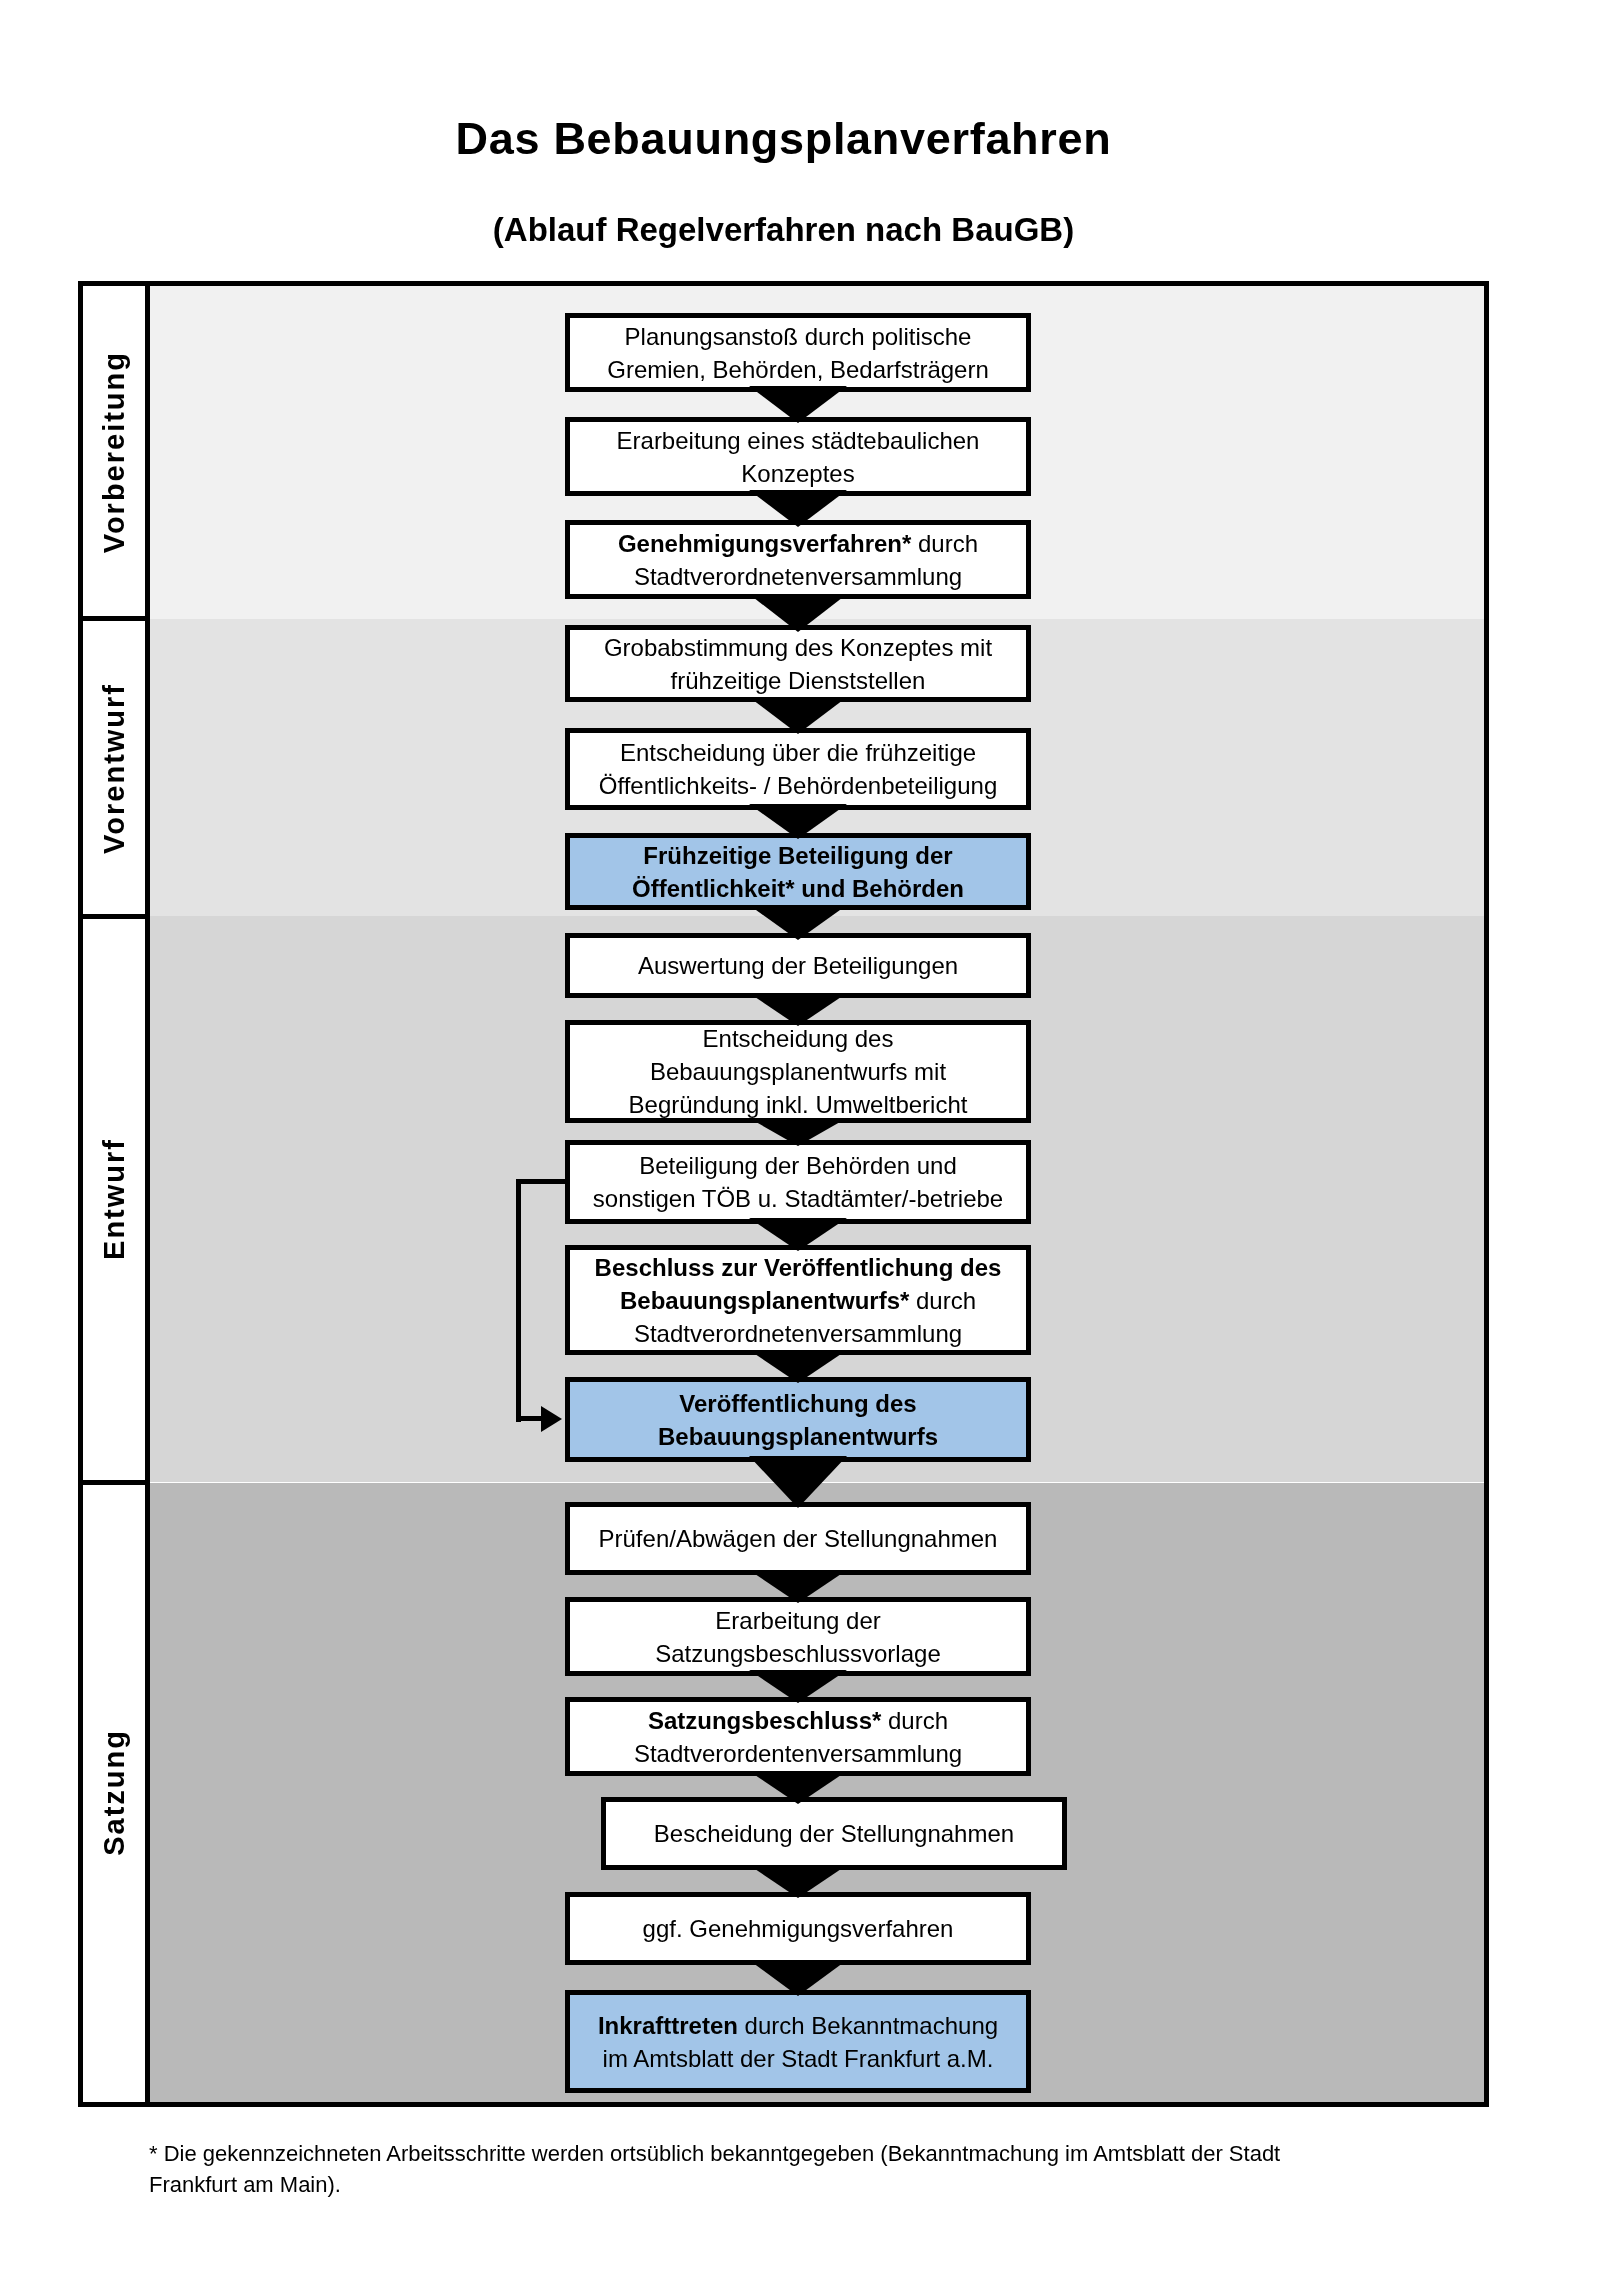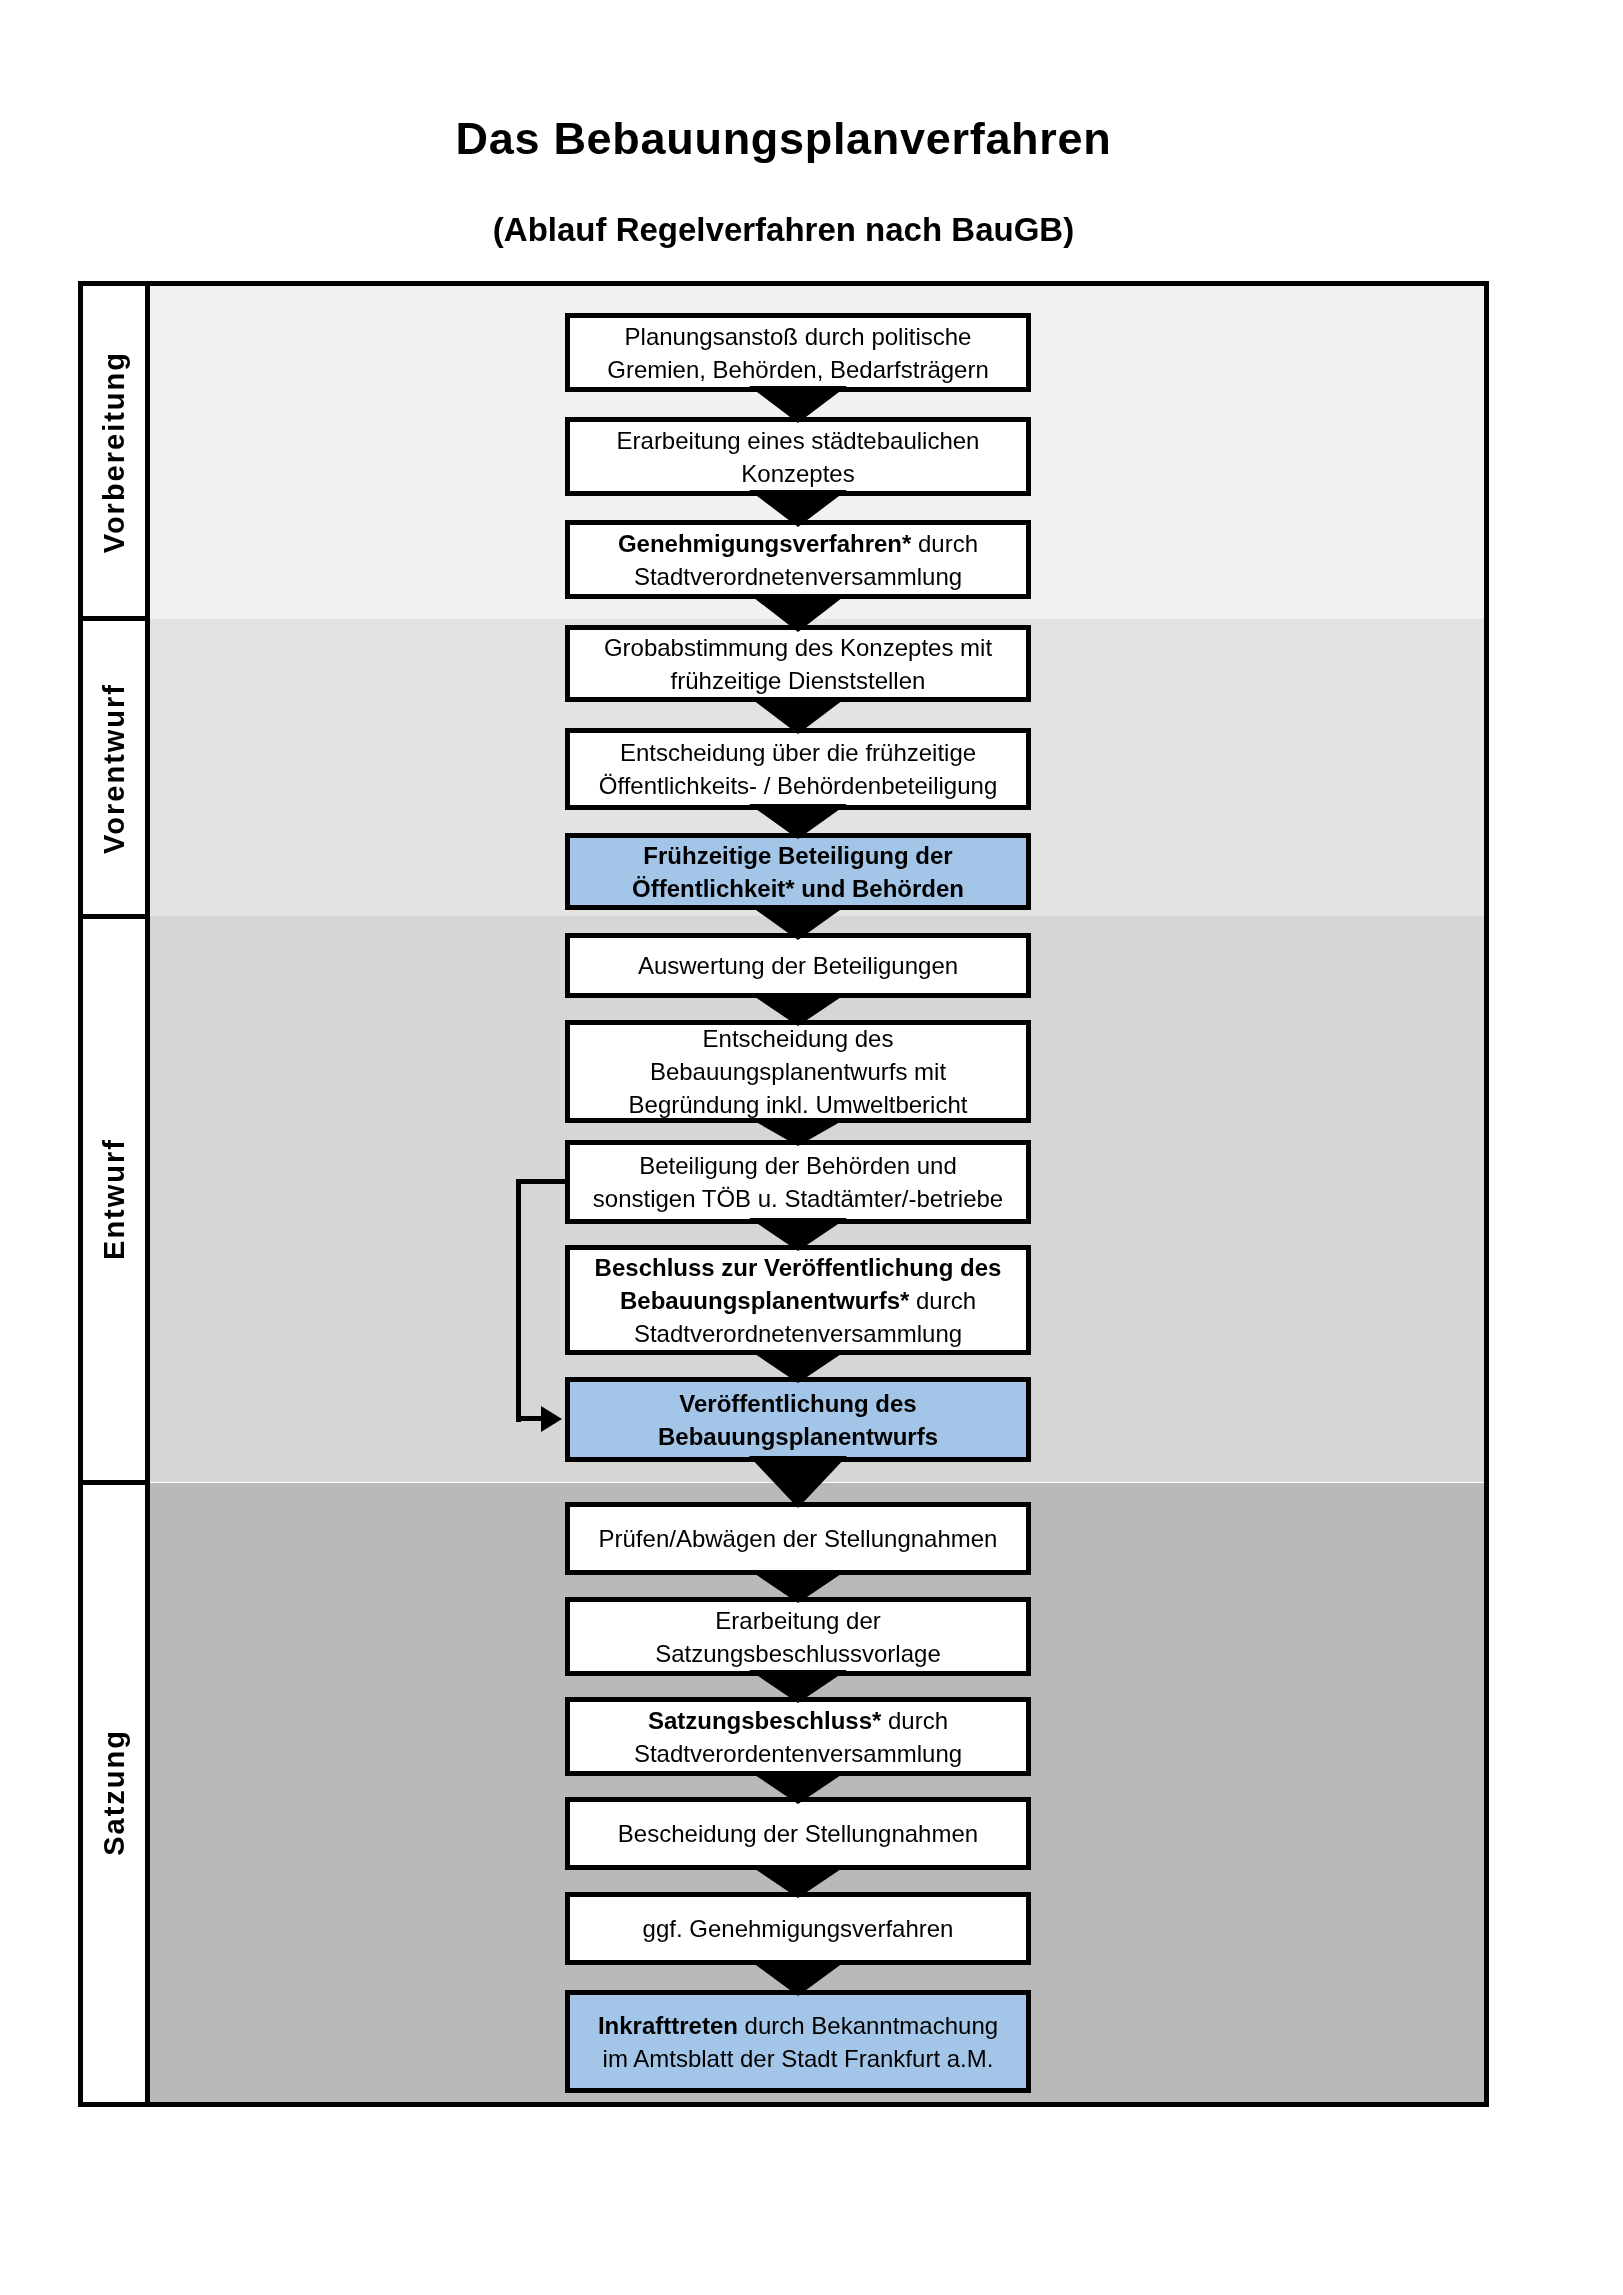--- a/index.html
+++ b/index.html
@@ -122,21 +122,21 @@
       </div>
       <div class="abs step" style="top: 1597px; height: 79px; text-align: center;">
         <div><span>Erarbeitung der</span></div>
         <div><span>Satzungsbeschlussvorlage</span></div>
       </div>
       <div class="abs step" style="top: 1697px; height: 79px;">
         <div><span class="seg-b">Satzungsbeschluss*</span><span> durch</span></div>
         <div><span>Stadtverordentenversammlung</span></div>
       </div>
       <div class="abs lawref" style="top: 1730px;">nach § 10 (1) BauGB</div>
-      <div class="abs step" style="top: 1797px; height: 73px;">
+      <div class="abs step" style="top: 1797px; height: 73px; margin-left: 36px;">
         <div><span>Bescheidung der Stellungnahmen</span></div>
       </div>
       <div class="abs step" style="top: 1892px; height: 73px;">
         <div><span>ggf. Genehmigungsverfahren</span></div>
       </div>
       <div class="abs step hl" style="top: 1990px; height: 103px; text-align: center;">
         <div><span class="seg-b">Inkrafttreten</span><span> durch Bekanntmachung</span></div>
         <div><span>im Amtsblatt der Stadt Frankfurt a.M.</span></div>
       </div>
       <div class="abs lawref" style="top: 2018px;">nach § 10 (3) BauGB</div>
@@ -162,14 +162,16 @@
   <div class="abs bracket" style="left:516px;top:1179px;width:52px;height:5.2px;"></div>
   <div class="abs bracket" style="left:516px;top:1179px;width:5.2px;height:243px;"></div>
   <div class="abs bracket" style="left:516px;top:1416px;width:29.5px;height:5.2px;"></div>
   <div class="abs" id="bracket-arrowhead"></div>
 
   <div class="abs" id="annotation">Behördenbeteiligung
 ggf. parallel zur
 Veröffentlichung des
 Bebauungsplanentwurfs</div>
 
+  <div class="abs" id="footnote">* Die gekennzeichneten Arbeitsschritte werden ortsüblich bekanntgegeben (Bekanntmachung im Amtsblatt  der Stadt
+Frankfurt am Main).</div>
 </div>
 
 
 </body></html>

